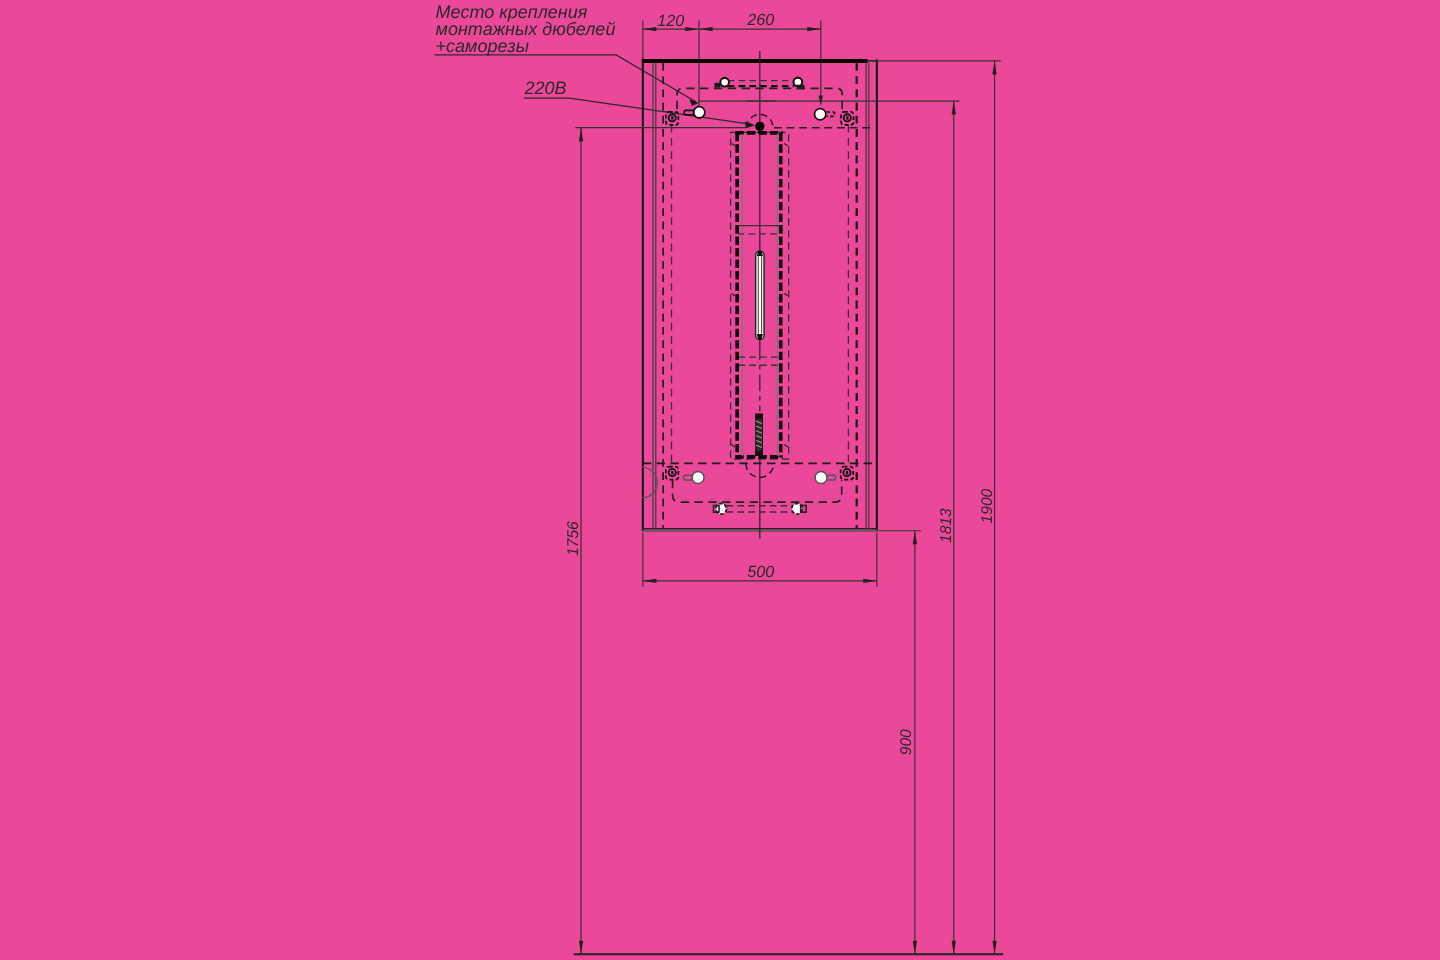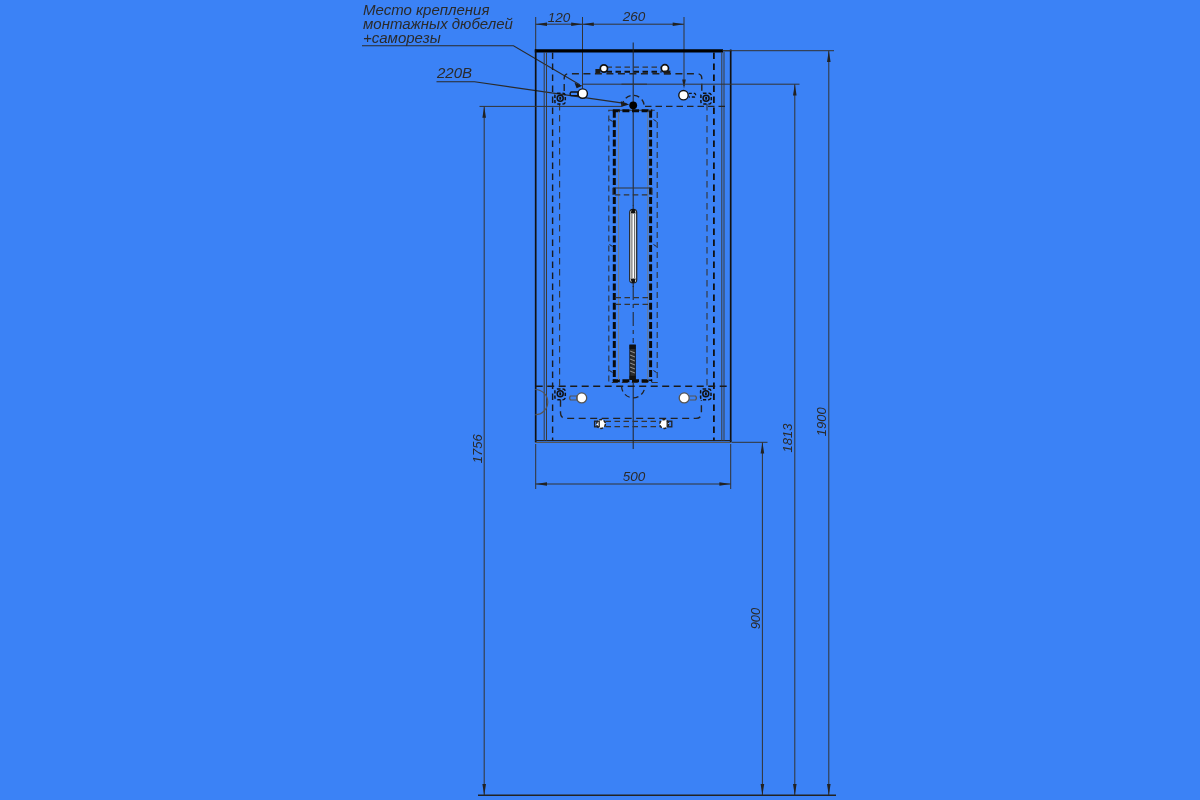--- a/index.html
+++ b/index.html
@@ -1,16 +1,16 @@
 <!DOCTYPE html>
 <html><head>
 <meta charset="utf-8">
 <style>
   html,body{margin:0;padding:0;background:#fff;}
-  .page{width:1200px;height:800px;position:relative;background:#3b82f6;overflow:hidden;}
+  .page{width:1200px;height:800px;position:relative;background:#ec4899;overflow:hidden;}
   svg{display:block;}
   text{font-family:"Liberation Sans", sans-serif;}
 </style>
 </head>
 <body>
 <div class="page">
 <svg width="1200" height="800" viewBox="0 0 1200 800">
 <defs>
 </defs>
 

